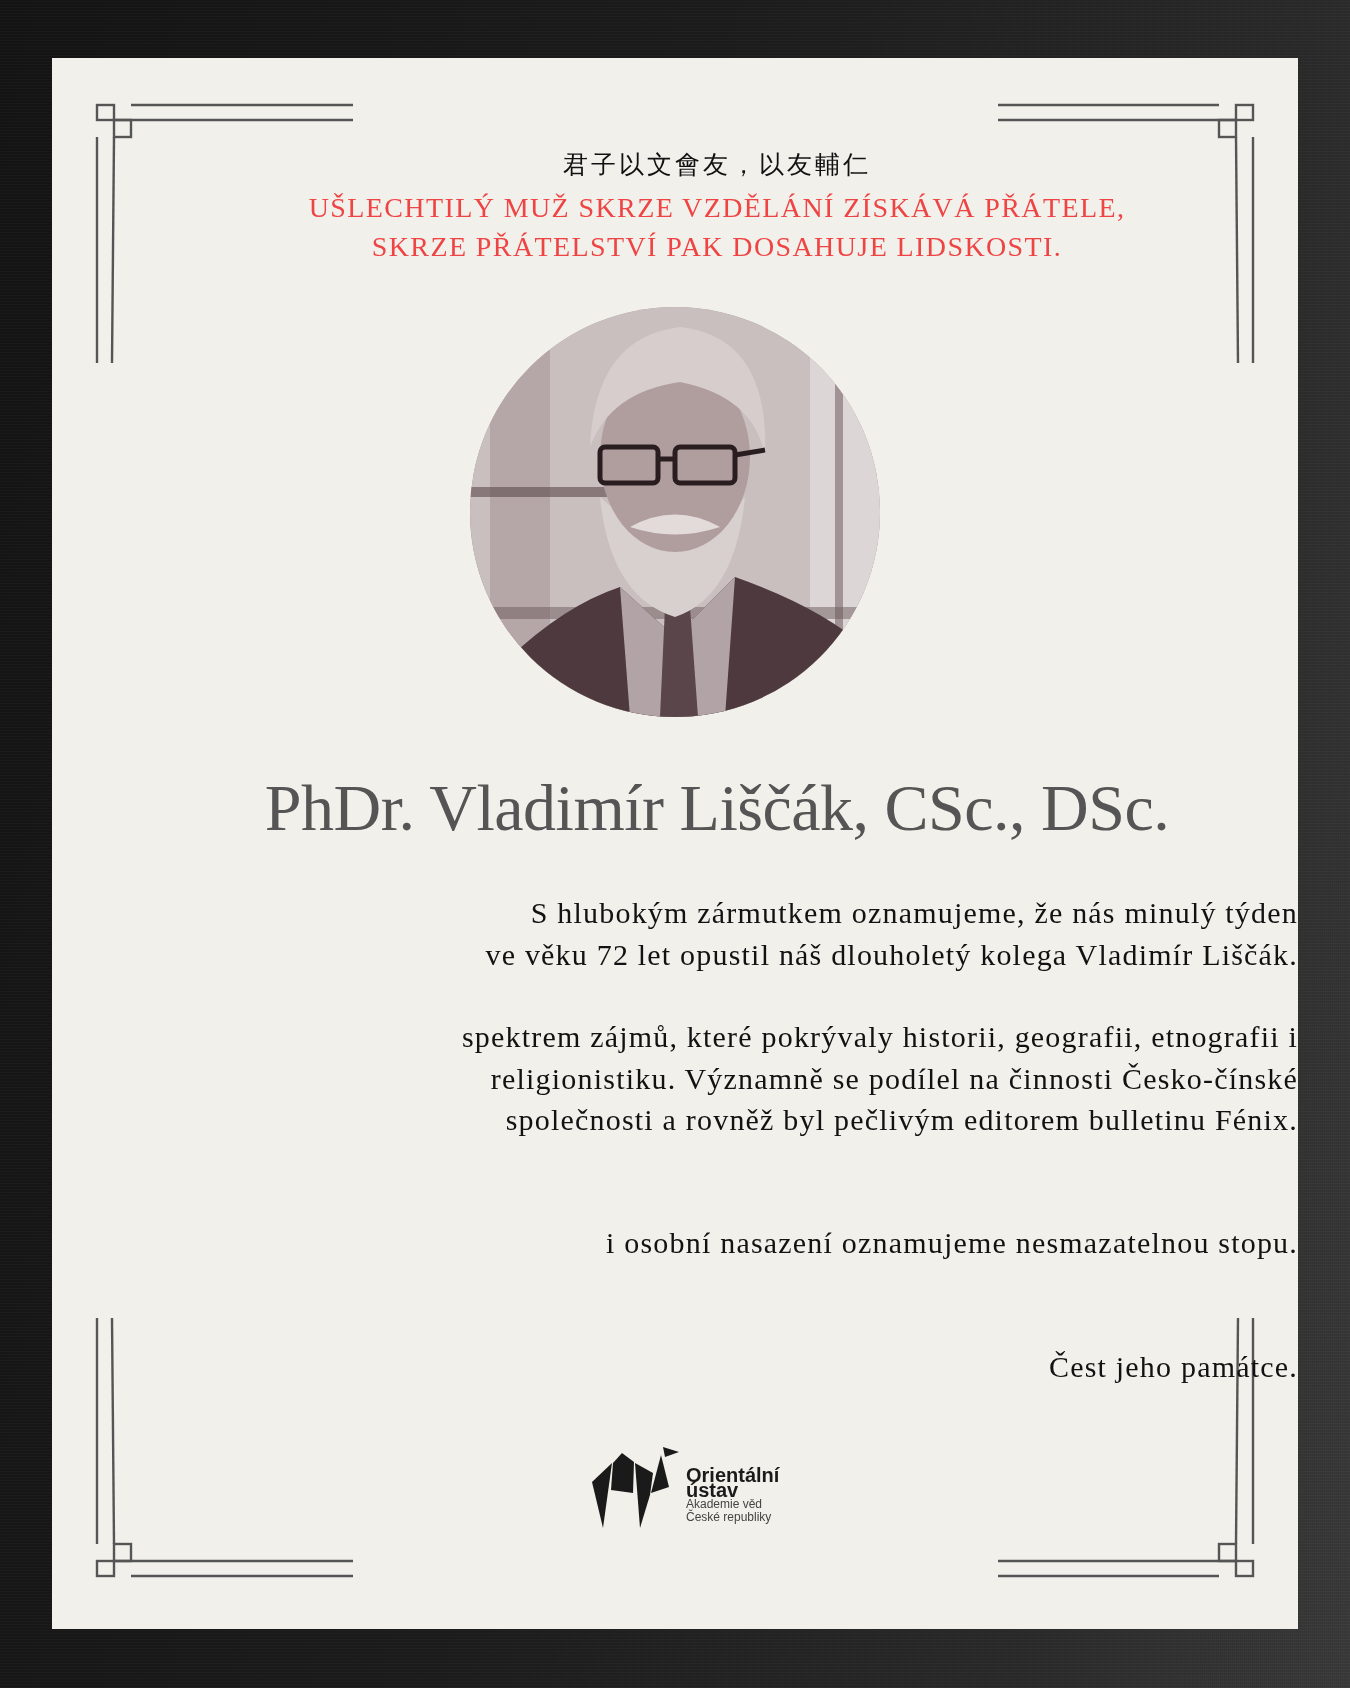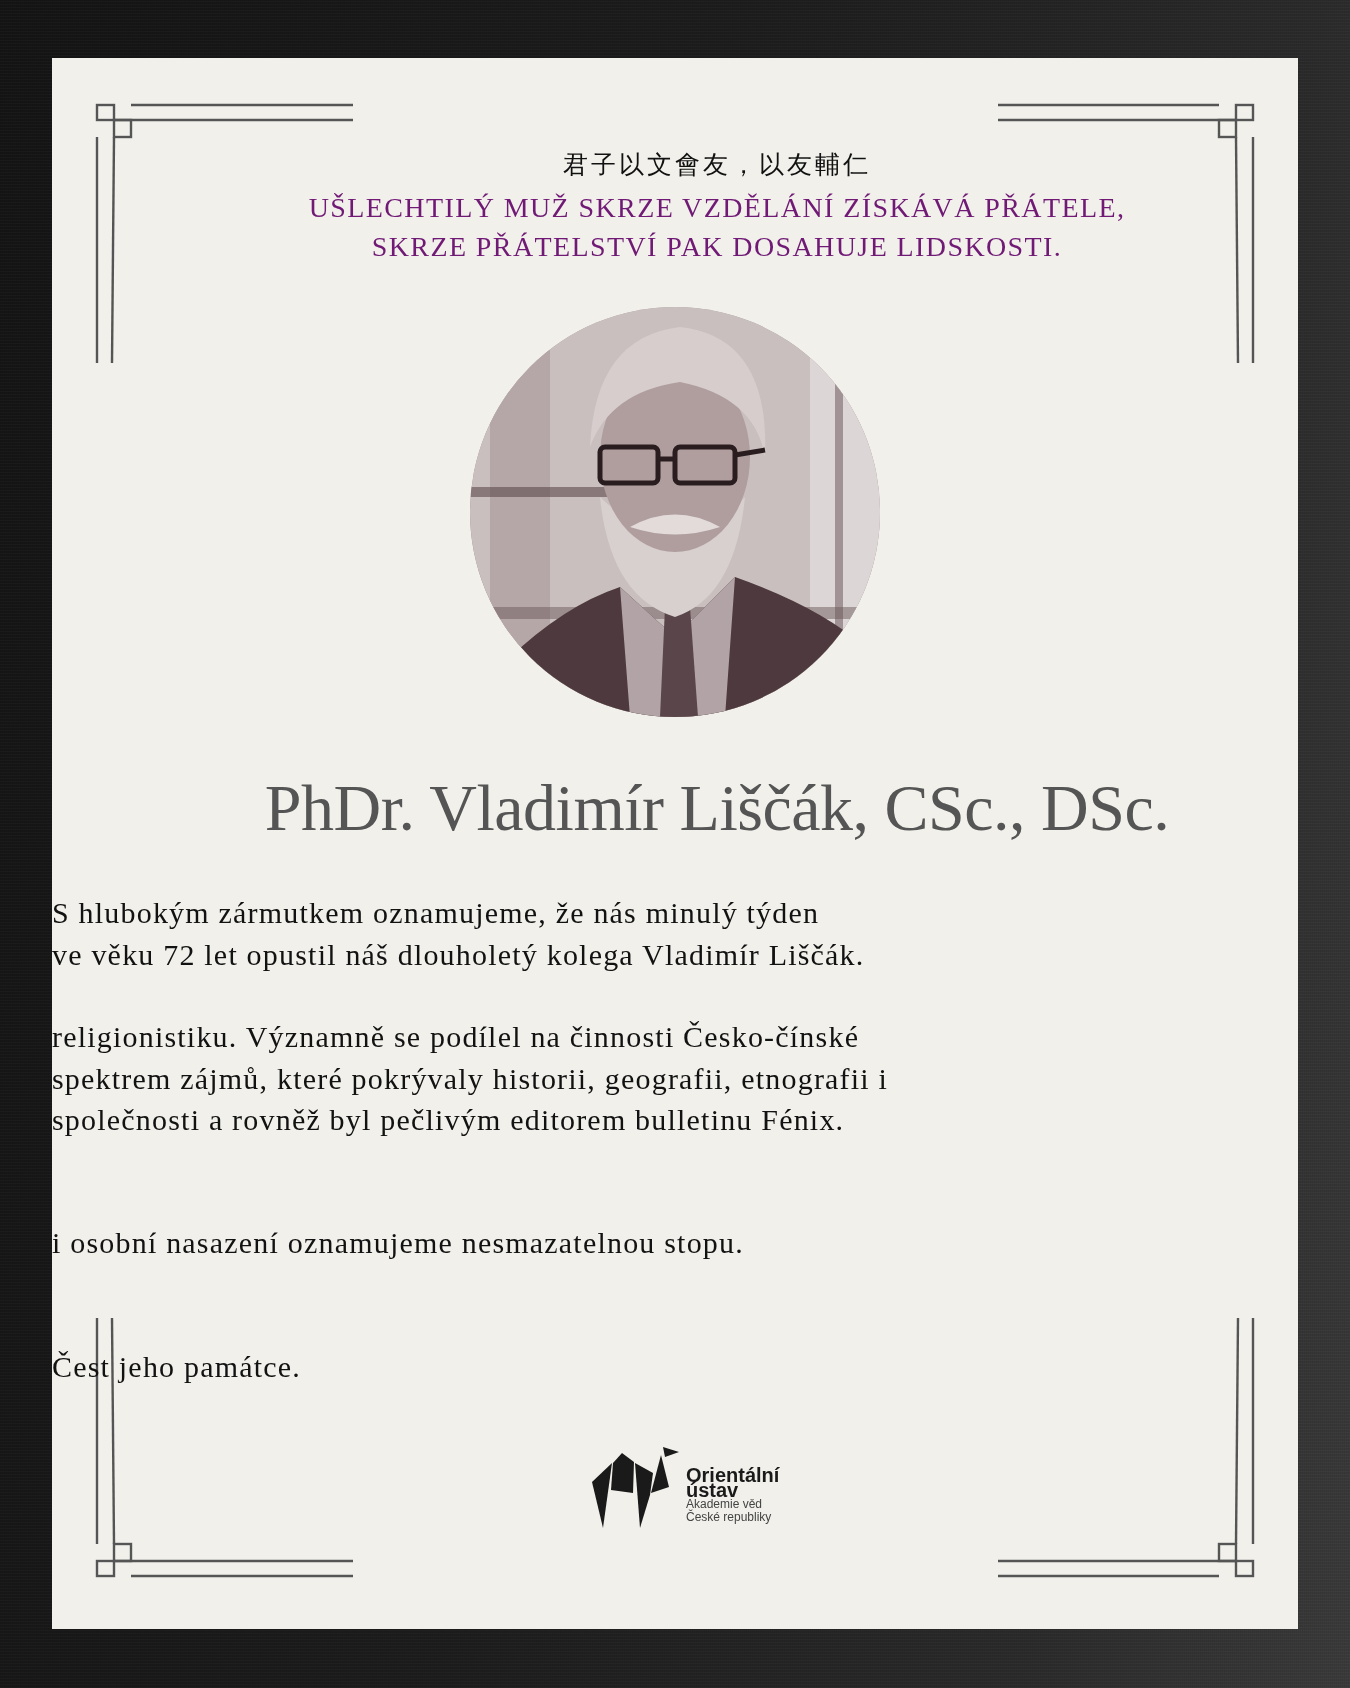--- a/index.html
+++ b/index.html
@@ -44,21 +44,21 @@
     letter-spacing: 3px;
     color: #111;
     line-height: 30px;
   }
   .motto-cz {
     top: 188px;
     font-family: "Liberation Serif", "DejaVu Serif", serif;
     font-size: 28px;
     letter-spacing: 1.4px;
     line-height: 39px;
-    color: #701a75;
+    color: #ef4444;
     text-transform: uppercase;
   }
   .motto-cz span { display: block; }
   .portrait {
     position: absolute;
     left: 470px; top: 307px;
     width: 410px; height: 410px;
     border-radius: 50%;
     overflow: hidden;
     background: radial-gradient(circle at 50% 40%, #d8cfcf 0%, #b7aaab 45%, #8b7a7c 70%, #6a5558 100%);
@@ -68,21 +68,21 @@
     top: 768px;
     font-family: "Liberation Serif", "DejaVu Serif", serif;
     font-size: 66px;
     color: #555555;
     letter-spacing: -0.5px;
     line-height: 80px;
   }
   .body-text {
     position: absolute;
     left: 52px; width: 1246px;
-    text-align: left;
+    text-align: right;
     font-family: "Liberation Serif", "DejaVu Serif", serif;
     font-size: 30px;
     letter-spacing: 1.2px;
     line-height: 41.5px;
     color: #121212;
   }
   .body-text span { display: block; }
   .p1 { top: 892px; }
   .p2 { top: 1016px; }
   .p3 { top: 1222px; }
@@ -201,22 +201,22 @@
 </div>
 
 <div class="abs-center name">PhDr. Vladimír Liščák, CSc., DSc.</div>
 
 <div class="body-text p1">
   <span>S hlubokým zármutkem oznamujeme, že nás minulý týden</span>
   <span>ve věku 72 let opustil náš dlouholetý kolega Vladimír Liščák.</span>
 </div>
 
 <div class="body-text p2">
+  <span>spektrem zájmů, které pokrývaly historii, geografii, etnografii i</span>
   <span>religionistiku. Významně se podílel na činnosti Česko-čínské</span>
-  <span>spektrem zájmů, které pokrývaly historii, geografii, etnografii i</span>
   <span>společnosti a rovněž byl pečlivým editorem bulletinu Fénix.</span>
 </div>
 
 <div class="body-text p3">
   <span>i osobní nasazení oznamujeme nesmazatelnou stopu.</span>
 </div>
 
 <div class="body-text p4">
   <span>Čest jeho památce.</span>
 </div>

